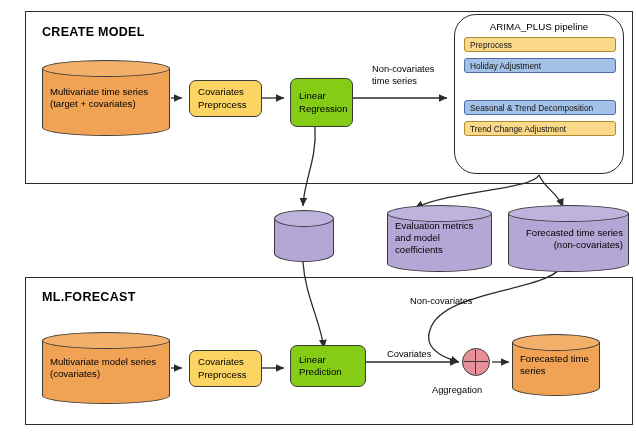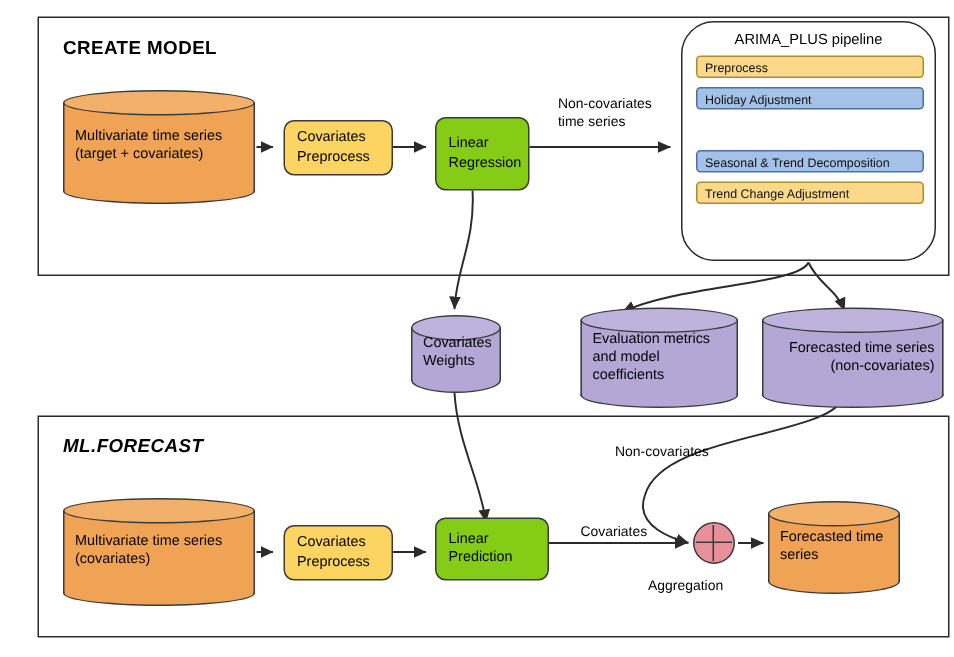--- a/index.html
+++ b/index.html
@@ -9,21 +9,21 @@
   .stage{position:absolute;left:12px;top:0;width:636px;height:388px;}
 
   
   .section{position:absolute;border:1.6px solid #2b2b2b;background:#fff;box-sizing:border-box;}
   #create-model-section{left:13px;top:11px;width:608px;height:173px;}
   #ml-forecast-section{left:13px;top:277px;width:608px;height:148px;}
 
   .section-title{position:absolute;font-size:12.5px;font-weight:bold;letter-spacing:.3px;
                  white-space:nowrap;color:#000;}
   #create-model-title{left:30px;top:25px;}
-  #ml-forecast-title{left:30px;top:290px;font-style:italic;}
+  #ml-forecast-title{left:30px;top:290px;}
 
   
   .cyl{position:absolute;box-sizing:border-box;}
   .cyl .body{position:absolute;left:0;right:0;top:8px;bottom:8px;
              border-left:1.4px solid #3a3a3a;border-right:1.4px solid #3a3a3a;}
   .cyl .top{position:absolute;left:0;right:0;top:0;height:17px;border-radius:50%;
             border:1.4px solid #3a3a3a;box-sizing:border-box;}
   .cyl .bot{position:absolute;left:0;right:0;bottom:0;height:17px;border-radius:50%;
             border:1.4px solid #3a3a3a;box-sizing:border-box;
             clip-path:polygon(-5% 45%,105% 45%,105% 130%,-5% 130%);}
@@ -138,22 +138,20 @@
       </div>
     <div class="prow y" style="top:106px;">
       <span>Trend Change Adjustment</span>
       </div>
   </div>
 
   <div class="cyl purple" style="left:262px;top:210px;width:60px;height:52px;">
     <div class="body"></div>
     <div class="bot"></div>
     <div class="top"></div>
-    <div class="lbl">Covariates
-Weights</div>
   </div>
 
   <div class="cyl purple" style="left:375px;top:205px;width:105px;height:67px;">
     <div class="body"></div>
     <div class="bot"></div>
     <div class="top"></div>
     <div class="lbl">Evaluation metrics
 and model
 coefficients</div>
   </div>
@@ -165,21 +163,21 @@
     <div class="lbl">Forecasted time series
 (non-covariates)</div>
   </div>
 
   <div class="section-title" id="ml-forecast-title">ML.FORECAST</div>
 
   <div class="cyl orange" style="left:30px;top:332px;width:128px;height:72px;">
     <div class="body"></div>
     <div class="bot"></div>
     <div class="top"></div>
-    <div class="lbl">Multivariate time series
+    <div class="lbl">Multivariate model series
 (covariates)</div>
   </div>
 
   <div class="pbox yellow" style="left:177px;top:350px;width:73px;height:37px;">
     <span style="white-space:pre-line">Covariates
 Preprocess</span>
   </div>
 
   <div class="pbox green" style="left:278px;top:345px;width:76px;height:42px;">
     <span style="white-space:pre-line">Linear

